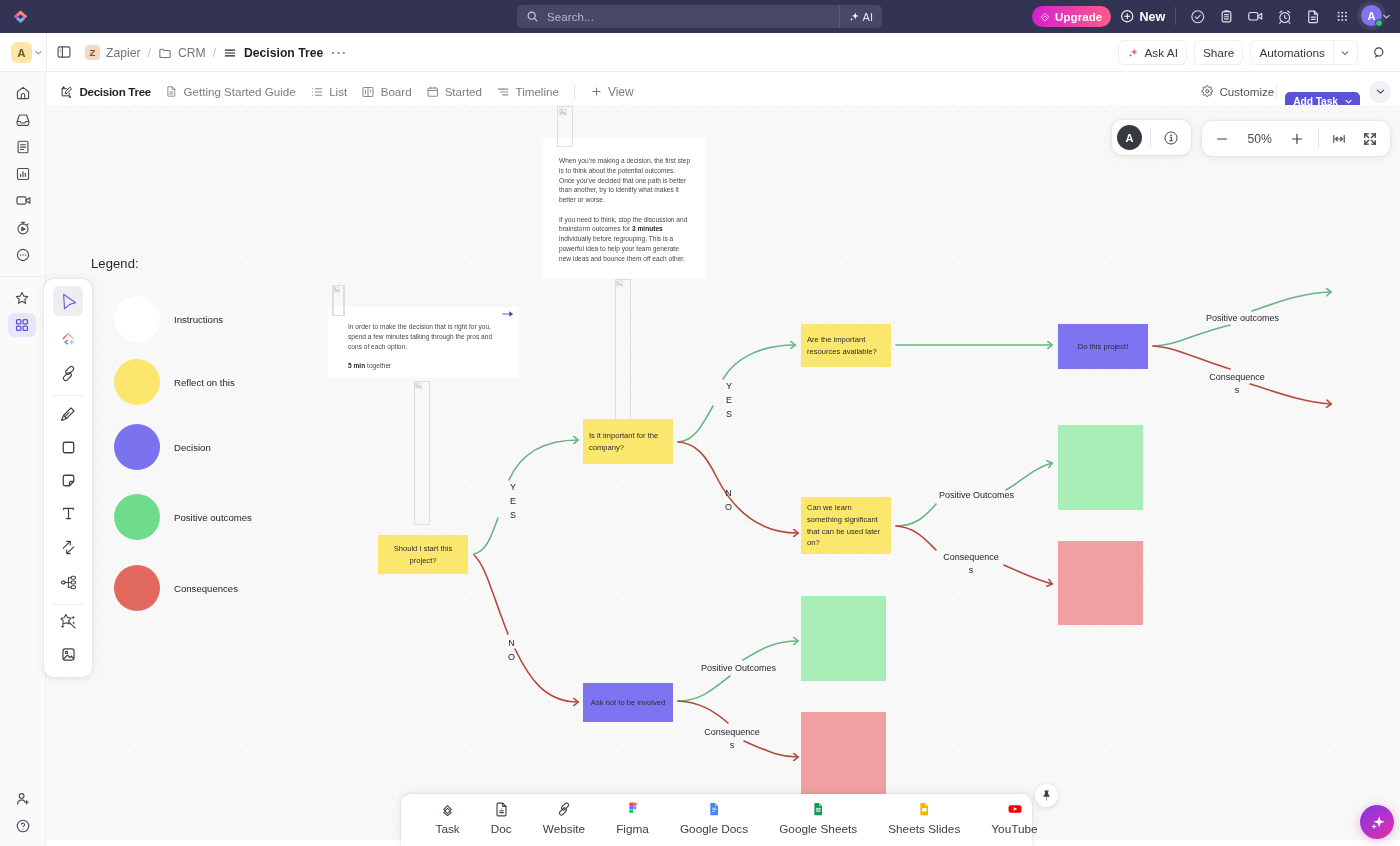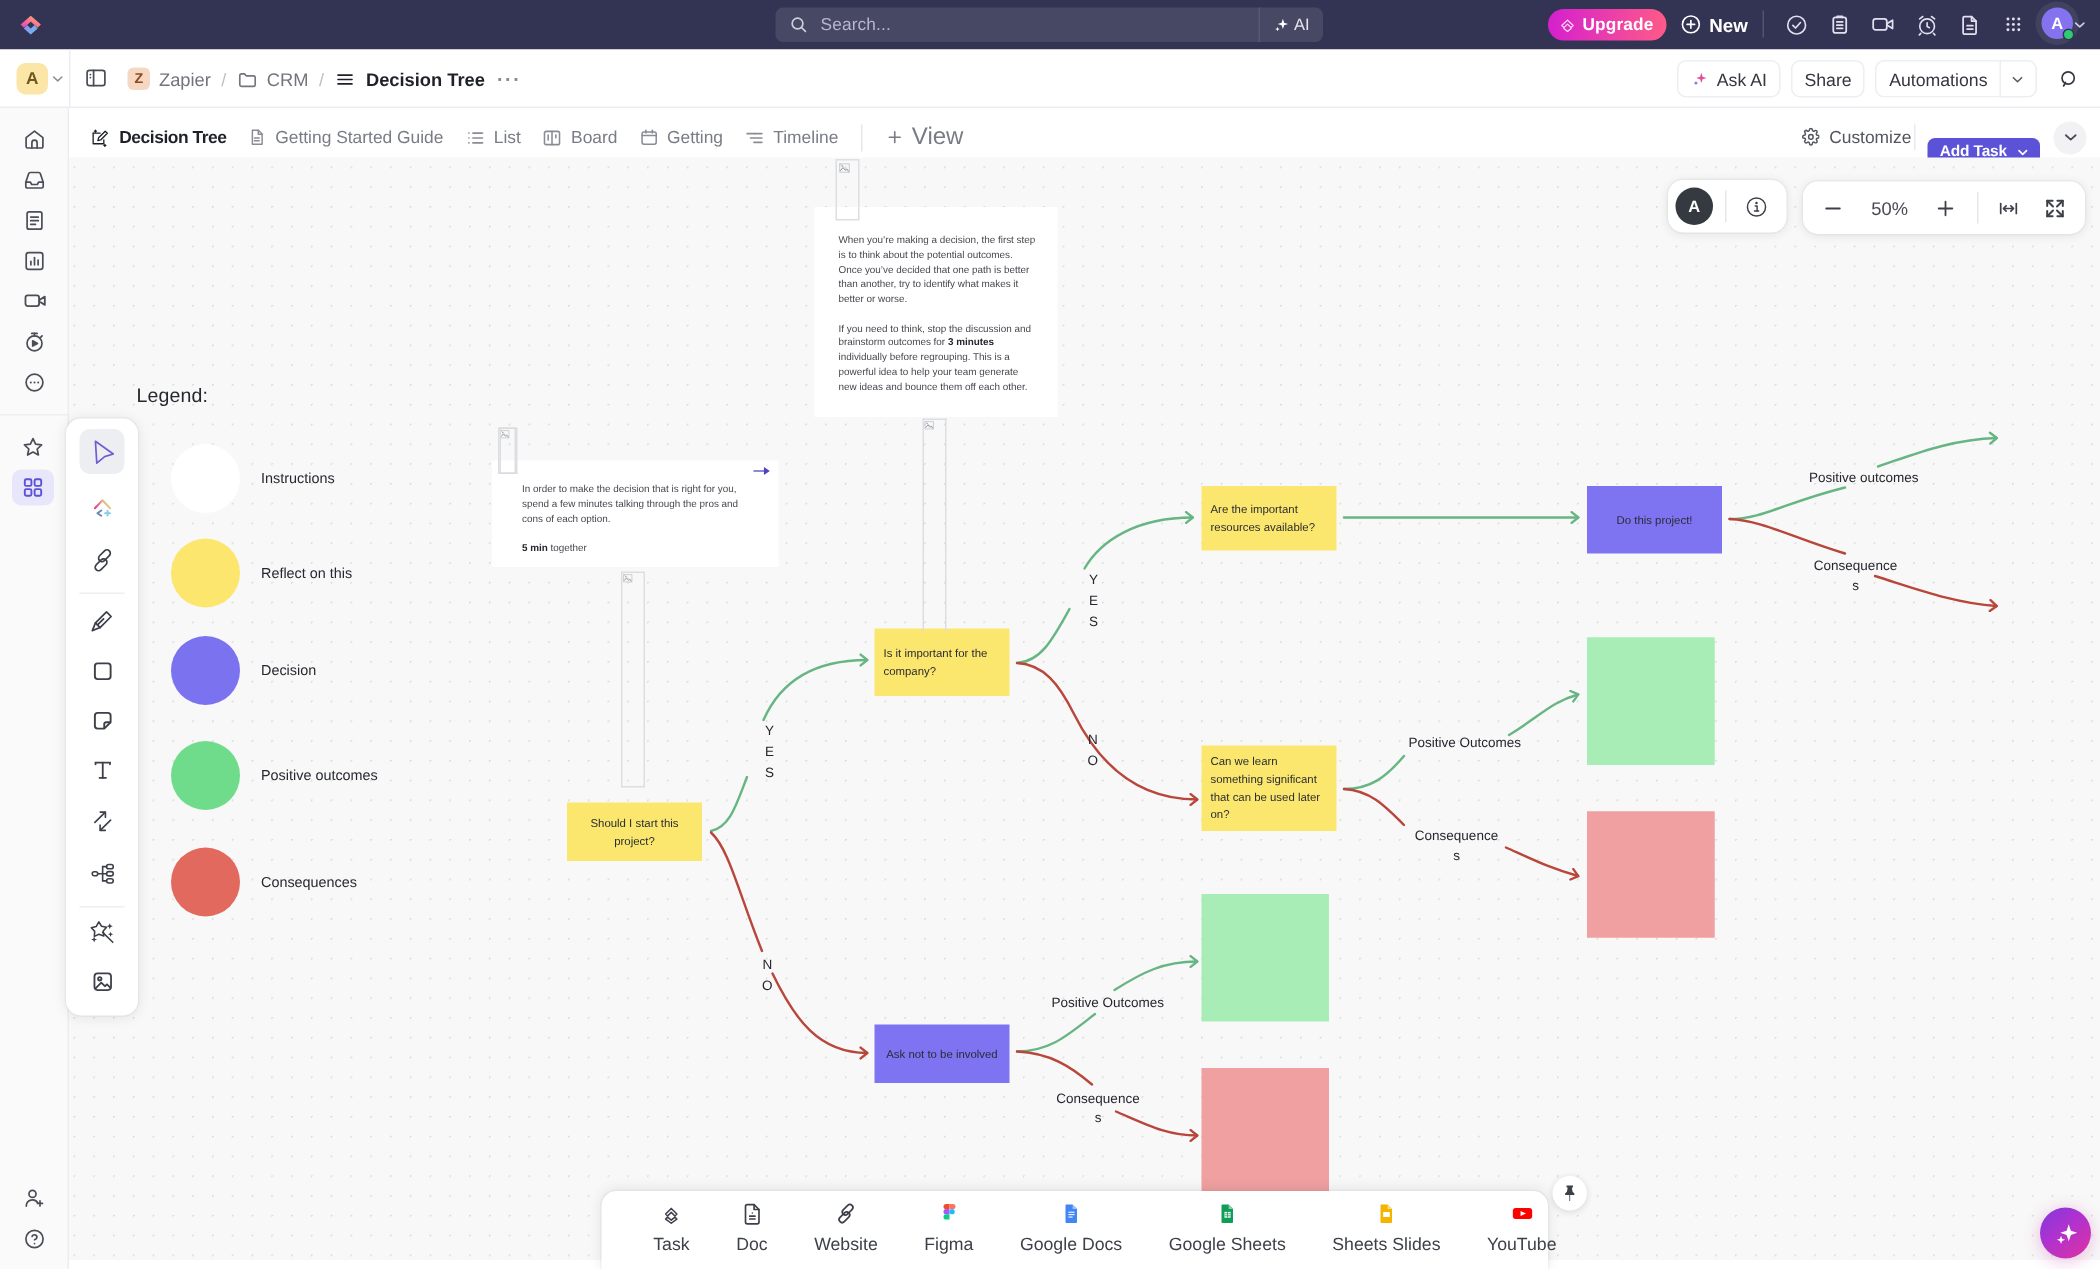--- a/index.html
+++ b/index.html
@@ -51,21 +51,21 @@
   .autobtn { padding:0 8px 0 8px; height:25px; display:flex; align-items:center; gap:5px; font-size:11.8px; color:#35373f; border:1px solid #eceef1; border-right:none; border-radius:6px 0 0 6px;}
   .autochev { display:flex; align-items:center; color:#5a5c64; height:25px; padding:0 6px 0 5px; border:1px solid #eceef1; border-left:1px solid #eceef1; border-radius:0 6px 6px 0; margin-left:-7px;}
   .srch-ic { width:20px; height:25px; display:flex; align-items:center; justify-content:center; color:#35373f; margin-left:4px;}
 
   
   .viewbar { position:absolute; left:46px; top:72px; width:1354px; height:39px; background:#fff; border-bottom:1px solid #ecedf0; }
   .tabs { position:absolute; left:7px; top:0; height:39px; display:flex; align-items:center; }
   .tab { display:flex; align-items:center; gap:5.5px; height:39px; padding:0 7px; font-size:11.6px; color:#7a7c85; position:relative; }
   .tab.active { color:#1f2128; font-weight:700; letter-spacing:-0.3px; }
   .tab.active:after { content:''; position:absolute; left:6px; right:6px; bottom:0; height:2px; background:#5b52d8; border-radius:2px 2px 0 0; }
-  .addview { display:flex; align-items:center; gap:5px; height:39px; padding:0 9px 0 10px; font-size:16px; color:#7a7c85; margin-left:5px; }
+  .addview { display:flex; align-items:center; gap:5px; height:39px; padding:0 9px 0 10px; font-size:12px; color:#7a7c85; margin-left:5px; }
   .tab-div { width:1px; height:18px; background:#e7e8ec; margin-left:8px; align-self:center;}
   .vb-right { position:absolute; right:9px; top:0; height:39px; display:flex; align-items:center; gap:0; }
   .customize { display:flex; align-items:center; gap:6px; padding:0 8px; height:24px; font-size:11.6px; color:#53555e; }
   .vb-sep { width:1px; height:17px; background:#e9eaee; margin:0 8px 0 -6px; }
   .addtask { display:flex; align-items:center; height:20px; background:#5b52d8; border-radius:5px; color:#fff;margin-top:20px; }
   .addtask .at-lbl { padding:0 5px 0 8px; font-size:10.3px; font-weight:700; letter-spacing:-0.1px;}
   .addtask .at-chev { padding-right:6px; display:flex; align-items:center; }
   .vb-ov { margin-left:9px; width:22px; height:22px; border-radius:50%; background:#f2f2f4; display:flex; align-items:center; justify-content:center; color:#4a4c55;}
 
   
@@ -440,21 +440,21 @@
     </span>
     <span class="tab">
       <span style="display:flex;color:#8a8c94">
         <svg viewBox="0 0 24 24" width="13.5" height="13.5" fill="none" stroke="currentColor" stroke-width="1.8" stroke-linecap="round" stroke-linejoin="round">
           <rect x="3.6" y="5.2" width="16.8" height="14.6" rx="2.2"></rect>
               <line x1="3.6" y1="9.6" x2="20.4" y2="9.6"></line>
           <line x1="8.2" y1="3.4" x2="8.2" y2="6.6"></line>
               <line x1="15.8" y1="3.4" x2="15.8" y2="6.6"></line>
         </svg>
       </span>
-      <span>Getting</span>
+      <span>Started</span>
     </span>
     <span class="tab">
       <span style="display:flex;color:#8a8c94">
         <svg viewBox="0 0 24 24" width="14" height="14" fill="none" stroke="currentColor" stroke-width="1.9" stroke-linecap="round">
           <line x1="3.6" y1="7" x2="20.4" y2="7"></line>
               <line x1="7.4" y1="12" x2="20.4" y2="12"></line>
               <line x1="11.4" y1="17" x2="20.4" y2="17"></line>
           <line x1="12.6" y1="7" x2="12.6" y2="7.05"></line>
         </svg>
       </span>

